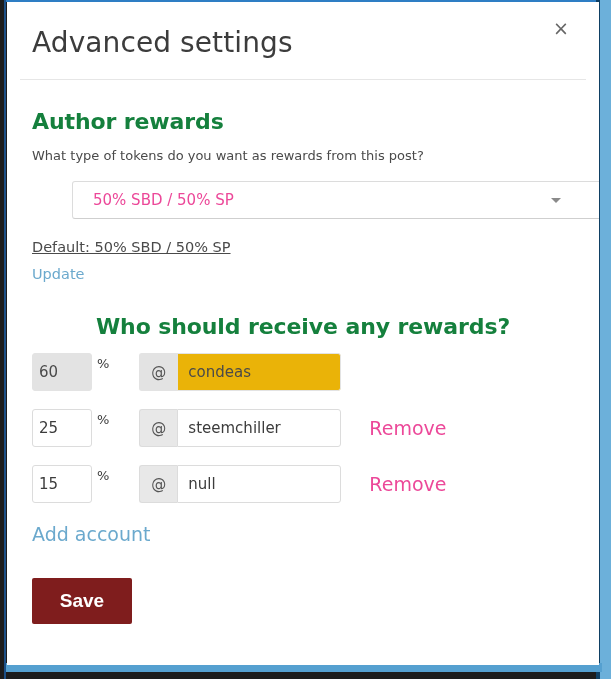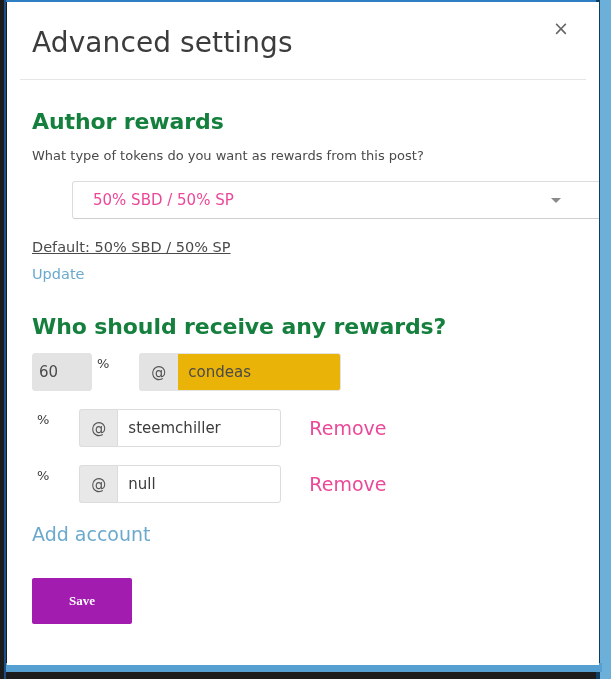--- a/index.html
+++ b/index.html
@@ -124,20 +124,21 @@
     margin: 0;
     padding-top: 28px;
     font-size: 22px;
     font-weight: bold;
     color: #15803d;
     line-height: 1.25;
     letter-spacing: -0.1px;
   }
   .section-heading.second {
     padding-top: 29px;
+    text-align: center;
   }
 
   p.field-question {
     margin: 12px 0 0 0;
     font-size: 13px;
     color: #4a4a4a;
     line-height: 1.3;
   }
 
   
@@ -295,24 +296,24 @@
     cursor: pointer;
   }
 
   .save-button {
     display: block;
     margin-top: 33px;
     width: 100px;
     height: 46px;
     border: none;
     border-radius: 2px;
-    background: #a21caf;
+    background: #7f1d1d;
     color: #ffffff;
-    font-family: Liberation Serif, serif;
-    font-size: 13px;
+    font-family: Liberation Sans, sans-serif;
+    font-size: 19px;
     font-weight: bold;
     cursor: default;
   }
 </style>
 </head>
 <body>
 
 <div id="viewport">
 
   <div class="edge-top-rule"></div>
@@ -350,28 +351,30 @@
           <div class="beneficiary-row disabled">
             <input class="pct-input" type="text" disabled="" value="60" style="">
             <span class="pct-sign">%</span>
             <div class="acct-group">
               <span class="at-prefix">@</span>
               <input class="acct-input" type="text" disabled="" value="condeas" style="">
             </div>
             <span class="remove-slot-empty"></span>
           </div>
           <div class="beneficiary-row">
+            <input class="pct-input" type="text" value="25" style="">
             <span class="pct-sign">%</span>
             <div class="acct-group">
               <span class="at-prefix">@</span>
               <input class="acct-input" type="text" value="steemchiller" style="">
             </div>
             <a class="remove-link">Remove</a>
           </div>
           <div class="beneficiary-row">
+            <input class="pct-input" type="text" value="15" style="">
             <span class="pct-sign">%</span>
             <div class="acct-group">
               <span class="at-prefix">@</span>
               <input class="acct-input" type="text" value="null" style="">
             </div>
             <a class="remove-link">Remove</a>
           </div>
         </div>
 
       <a class="add-account">Add account</a>

